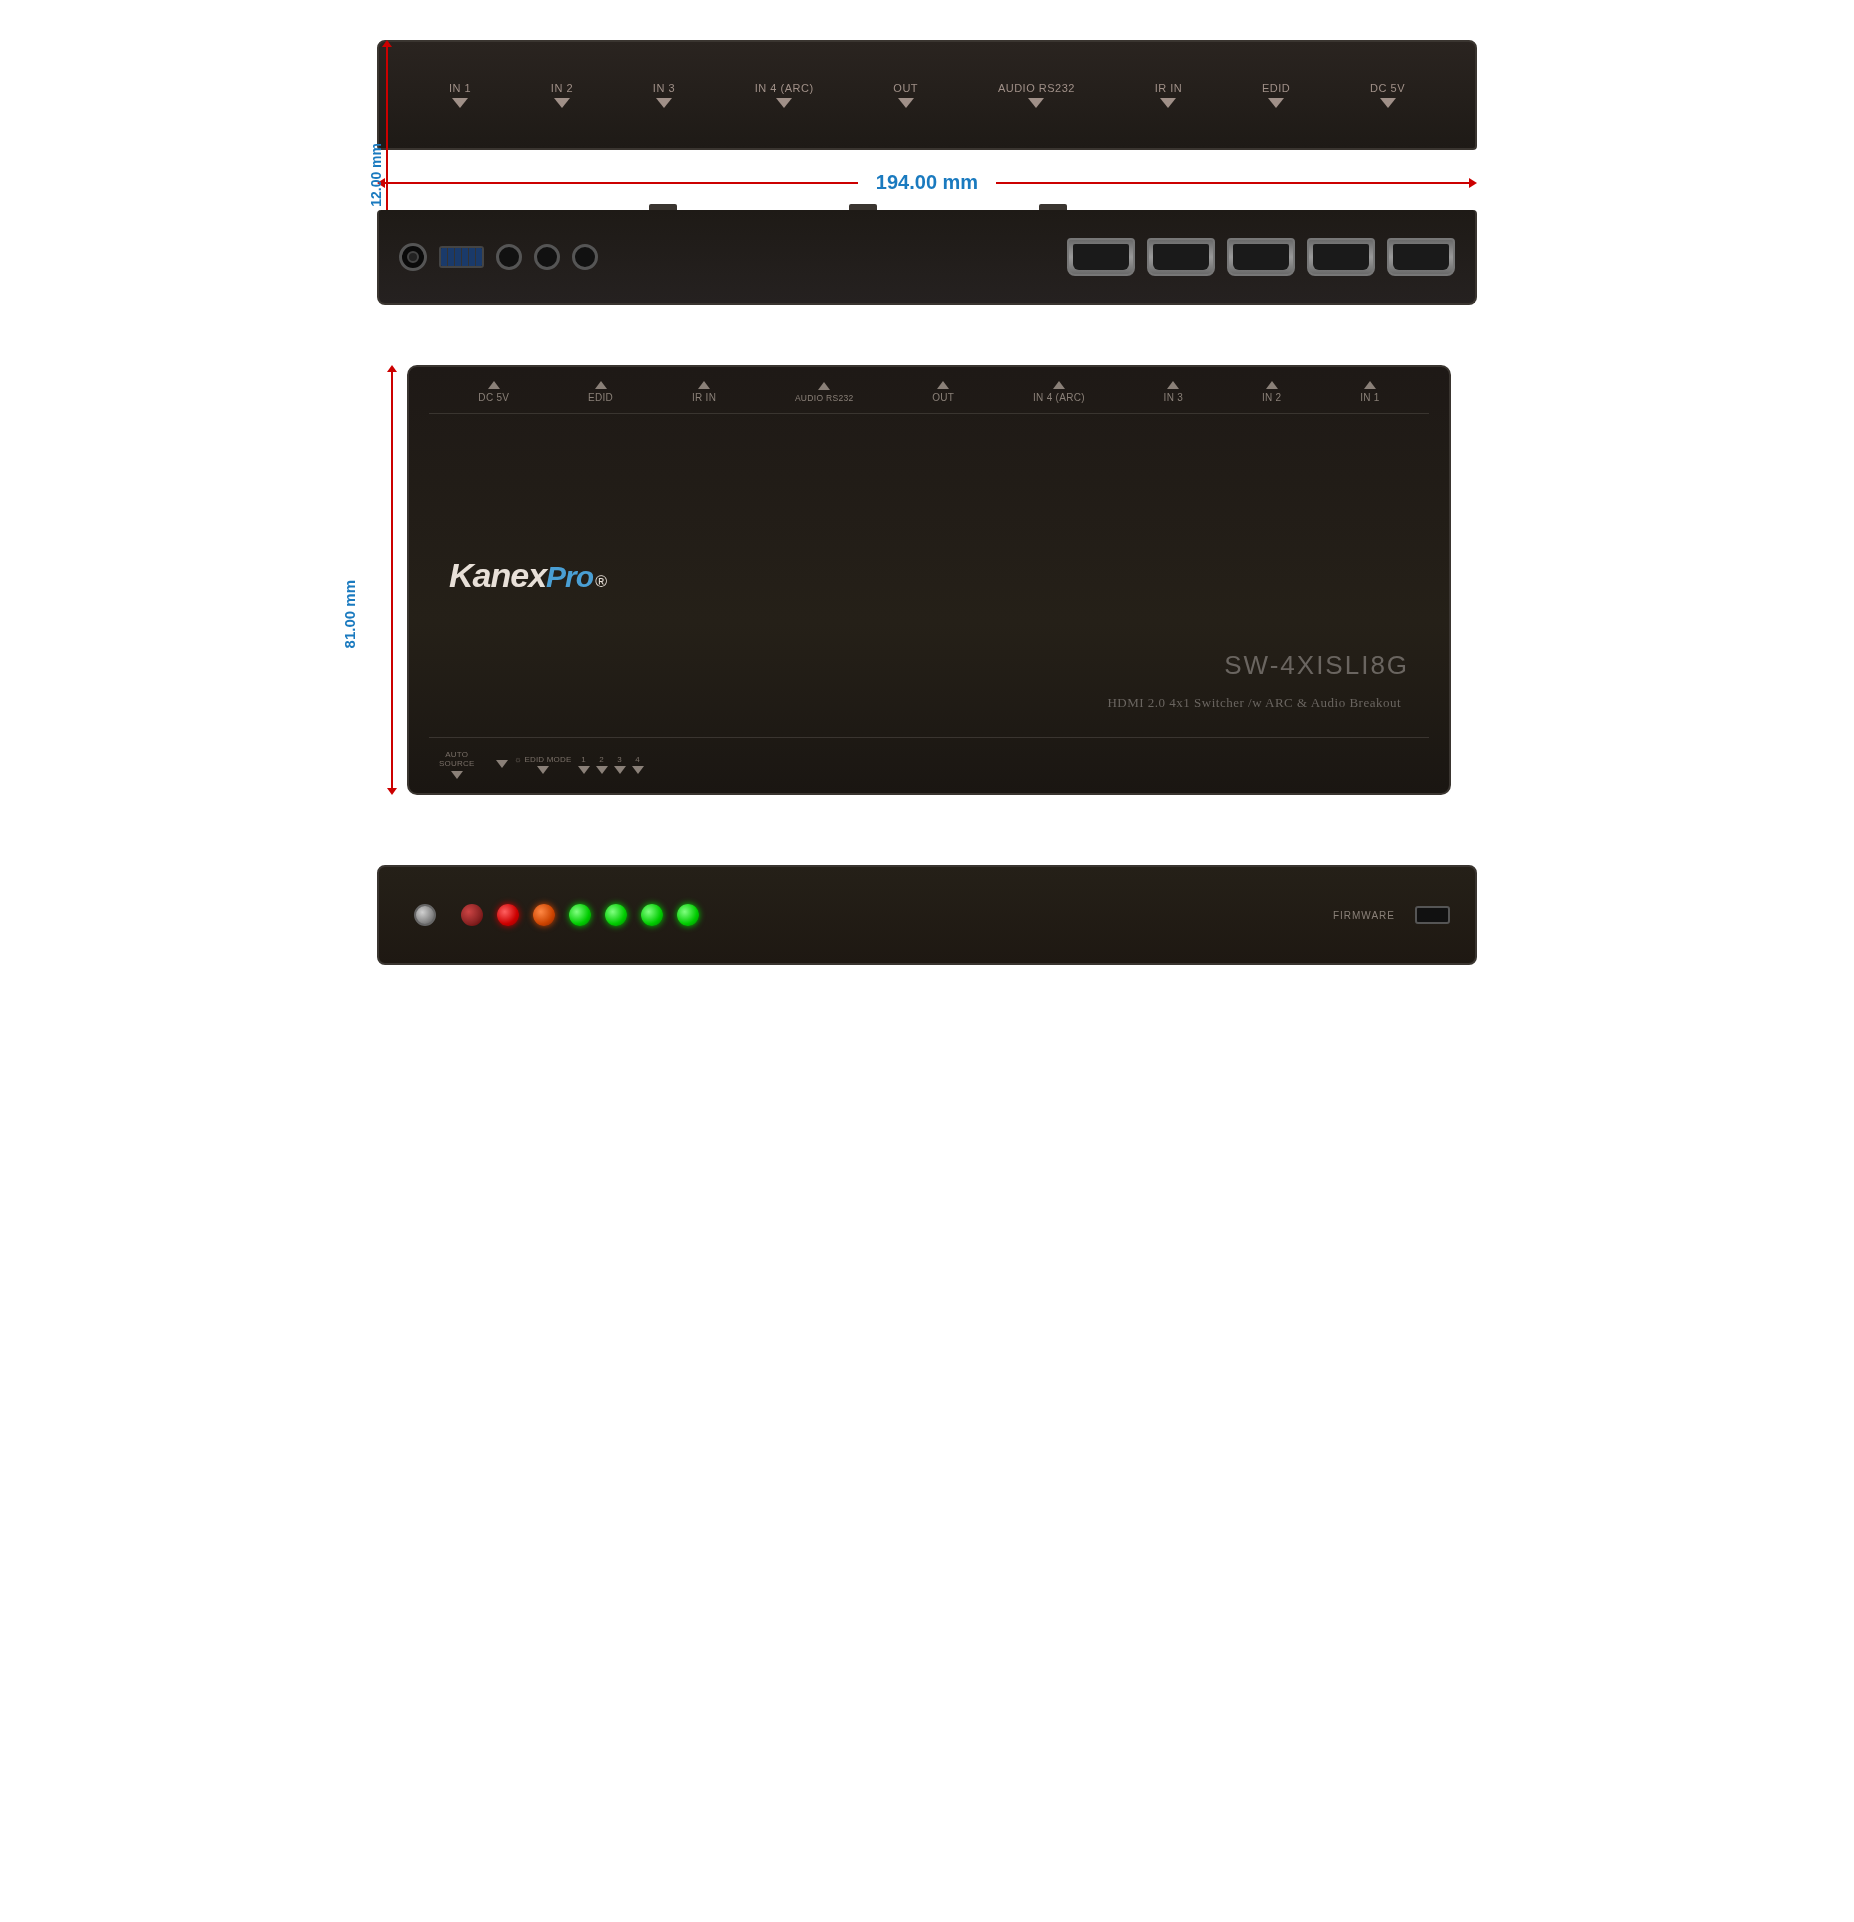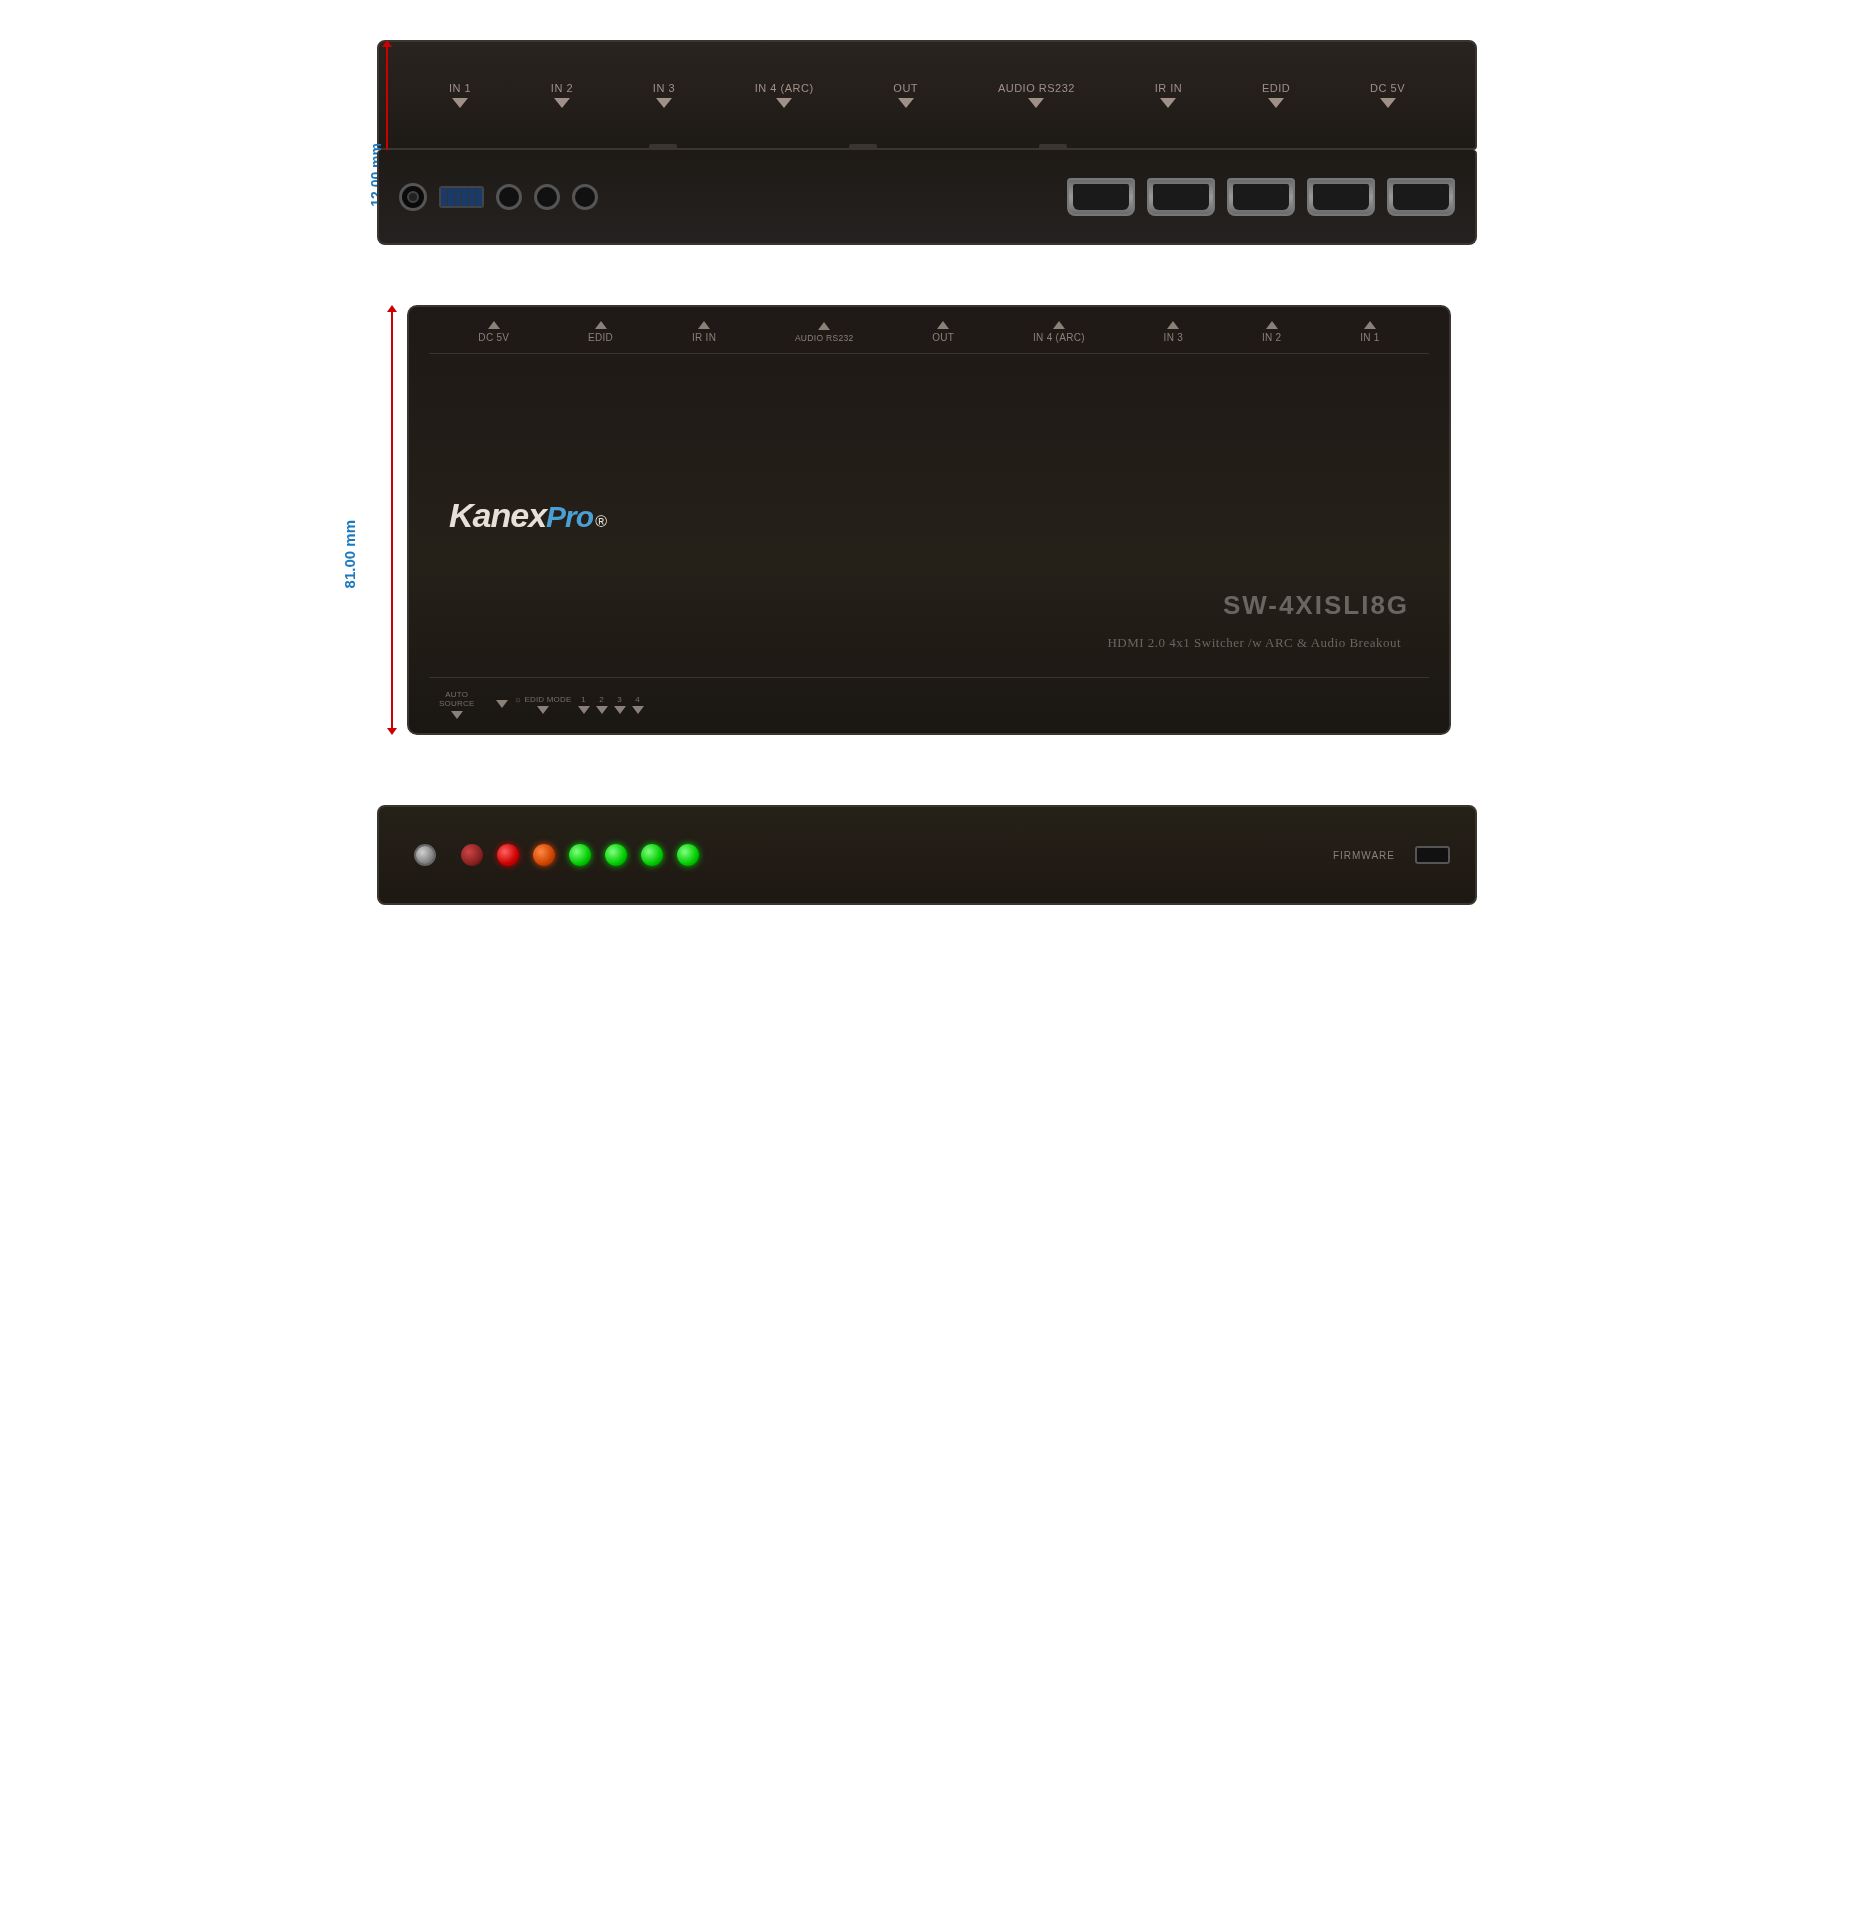--- a/index.html
+++ b/index.html
@@ -211,21 +211,21 @@
       font-size: 16px;
       color: #e8e0d8;
       vertical-align: super;
       margin-left: 2px;
     }
 
     .model-text {
       font-size: 26px;
       color: #6a6560;
       letter-spacing: 2px;
-      font-weight: 700;
+      font-weight: 400;
     }
 
     .description-text {
       font-size: 13px;
       color: #6a6560;
       letter-spacing: 0.5px;
     }
 
     .device-front-panel {
       width: 1100px;
@@ -373,20 +373,27 @@
       </div>
     </div>
 
     <div style="position: absolute; left: 55px; top: 0px; height: 205px; display: flex; flex-direction: column; align-items: center; pointer-events: none;">
       <span style="color: #1a7abf; font-size: 14px; font-weight: 700; writing-mode: vertical-lr; transform: rotate(180deg); white-space: nowrap; position: absolute; left: -22px; top: 50%; transform: rotate(180deg) translateX(-50%);">12.00 mm</span>
       <div style="width:0;height:0;border-left:5px solid transparent;border-right:5px solid transparent;border-bottom:7px solid #cc0000;"></div>
       <div style="width:2px;flex:1;background:#cc0000;"></div>
       <div style="width:0;height:0;border-left:5px solid transparent;border-right:5px solid transparent;border-top:7px solid #cc0000;"></div>
     </div>
 
+    <div style="width: 1100px; height: 55px; display: flex; align-items: center; margin-top: 5px;">
+      <div style="width:0;height:0;border-top:5px solid transparent;border-bottom:5px solid transparent;border-right:8px solid #cc0000;"></div>
+      <div style="height:2px;flex:1;background:#cc0000;"></div>
+      <span style="color:#1a7abf;font-size:20px;font-weight:700;padding:0 18px;white-space:nowrap;">194.00 mm</span>
+      <div style="height:2px;flex:1;background:#cc0000;"></div>
+      <div style="width:0;height:0;border-top:5px solid transparent;border-bottom:5px solid transparent;border-left:8px solid #cc0000;"></div>
+    </div>
 
     <div class="device-bottom-top">
 
       <div style="position:absolute;top:-6px;left:270px;width:28px;height:6px;background:#3a3530;border-radius:2px 2px 0 0;"></div>
       <div style="position:absolute;top:-6px;left:470px;width:28px;height:6px;background:#3a3530;border-radius:2px 2px 0 0;"></div>
       <div style="position:absolute;top:-6px;left:660px;width:28px;height:6px;background:#3a3530;border-radius:2px 2px 0 0;"></div>
 
       <div class="power-port">
         <div class="power-inner"></div>
       </div>

